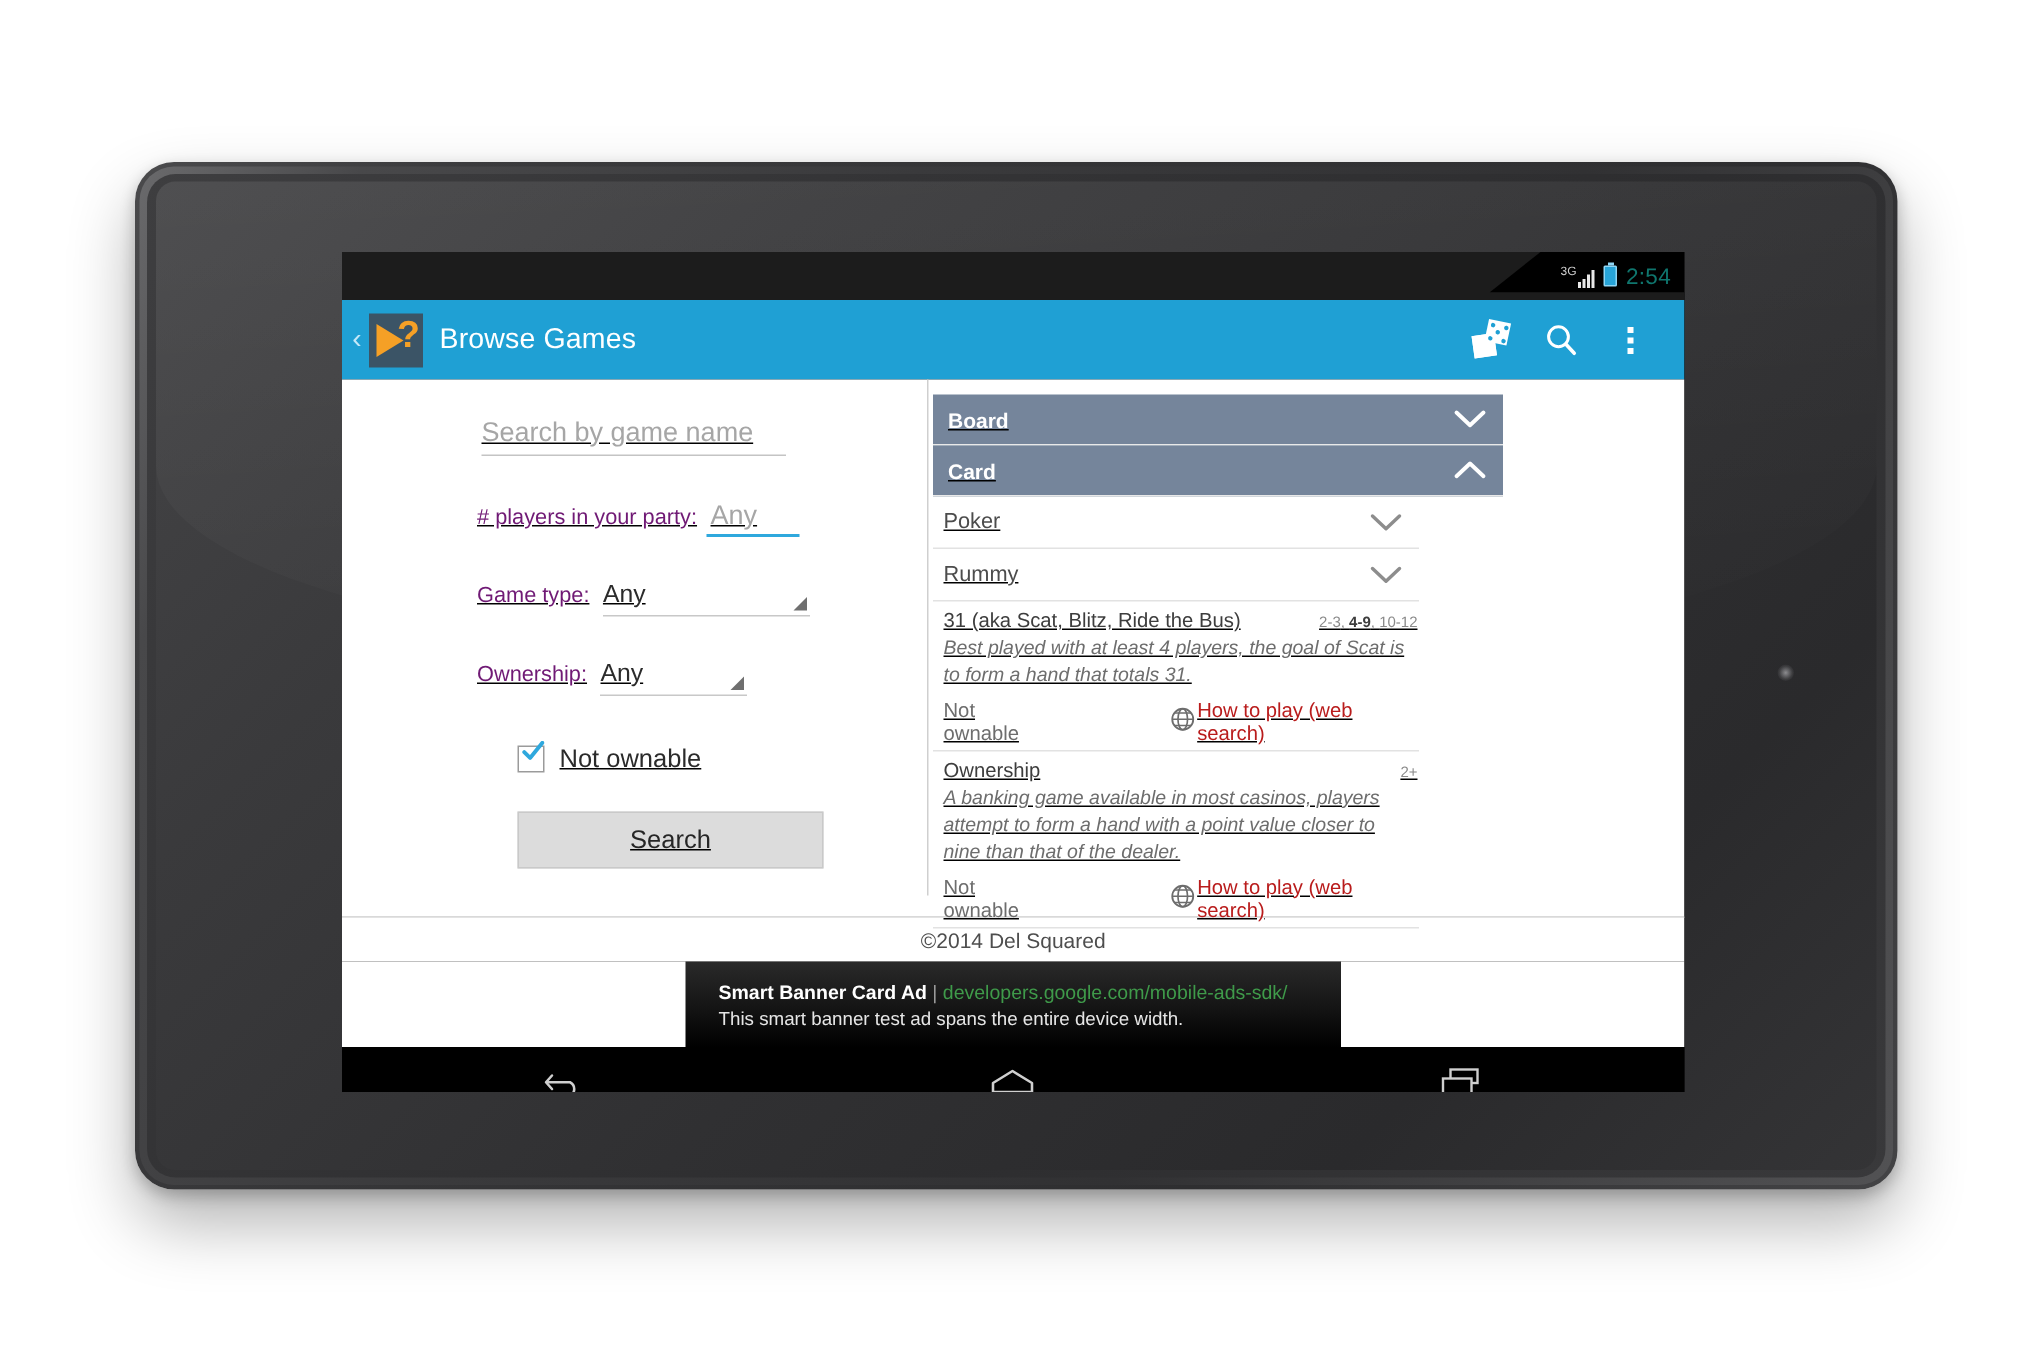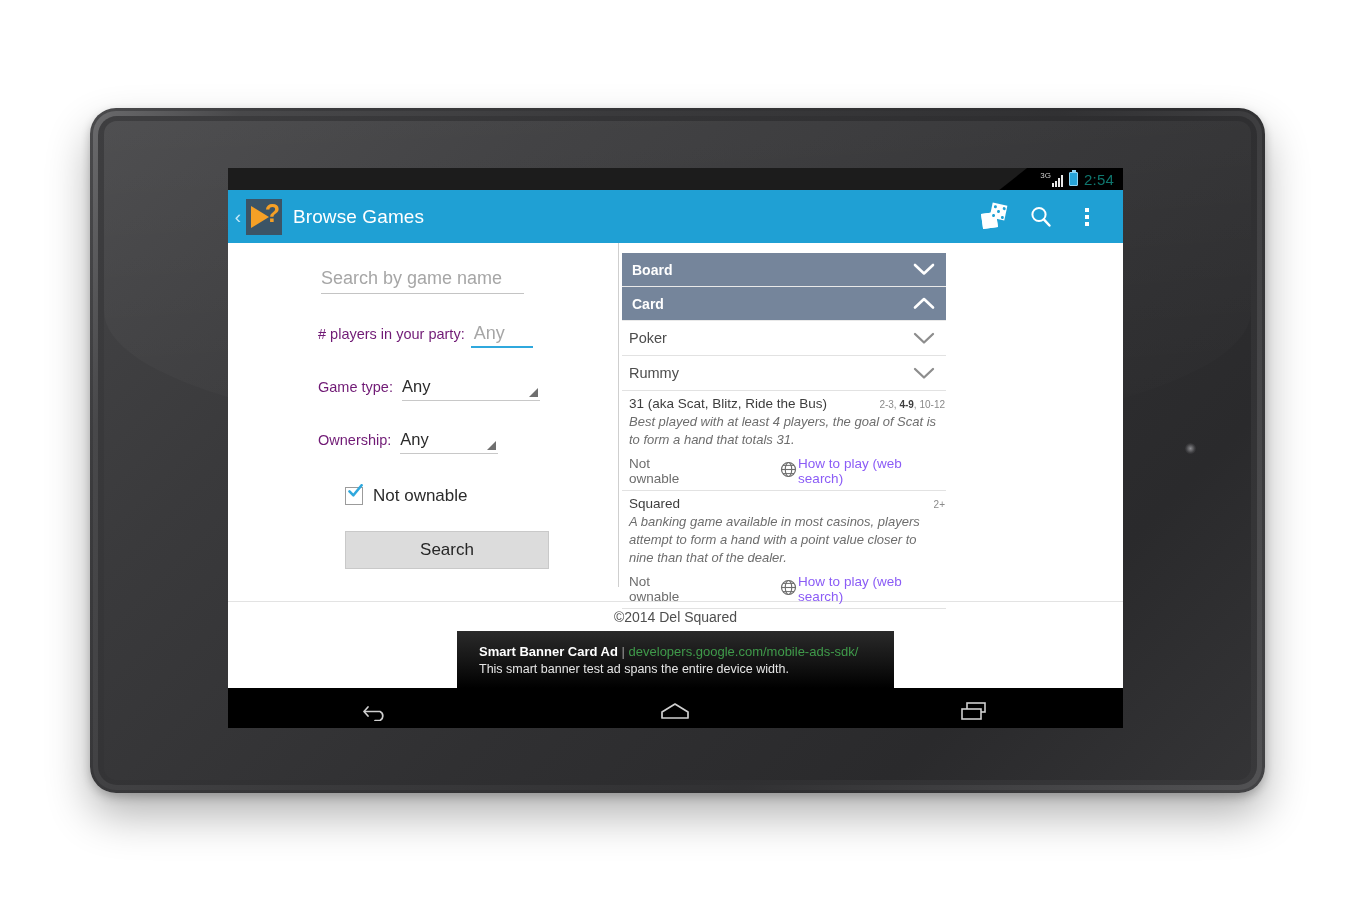--- a/index.html
+++ b/index.html
@@ -64,21 +64,21 @@
     position: absolute;
     left: 228px; top: 168px;
     width: 895px; height: 560px;
     background: #000000;
     overflow: hidden;
   }
 
   
   .statusbar {
     position: relative;
-    height: 22px; width: 100%;
+    height: 32px; width: 100%;
     background: #1c1c1c;
     display: flex; align-items: center; justify-content: flex-end;
     padding-right: 8px;
   }
   .statusbar .corner-cut {
     position: absolute; right: 0; top: 0; height: 100%; width: 130px;
     background: #000000;
     clip-path: polygon(34px 0, 130px 0, 130px 27px, 0 27px);
     display: flex; align-items: center; justify-content: flex-end;
     padding-right: 9px; gap: 6px;
@@ -150,20 +150,21 @@
   .dice-icon .d2 b:nth-child(5){ right: 1.5px; bottom: 1.5px; }
   .overflow-icon { display: flex; flex-direction: column; gap: 3px; }
   .overflow-icon i { width: 4px; height: 4px; background: #ffffff; display: block; }
 
   
   .content {
     height: 358px; width: 100%;
     background: #ffffff;
     display: flex;
     position: relative;
+    text-decoration: underline;
   }
   .pane-left {
     width: 390px; flex: none;
     padding: 25px 0 0 0;
     position: relative;
   }
   .vdivider {
     position: absolute; left: 390px; top: 0; width: 1px; height: 344px;
     background: #cfcfcf;
   }
@@ -216,21 +217,21 @@
     margin: 25px 0 0 117px;
     width: 204px; height: 38px;
     background: #dcdcdc;
     border: 1px solid #c9c9c9;
     display: flex; align-items: center; justify-content: center;
     font-size: 17px; color: #262626;
   }
 
   
   .cat-header {
-    margin-left: 4px; width: 324px; height: 34px;
+    margin-left: 4px; width: 380px; height: 34px;
     background: #75859b;
     border-bottom: 1px solid #e9e9e9;
     display: flex; align-items: center;
     padding: 0 11px 0 10px;
     color: #ffffff; font-size: 14px; font-weight: bold;
   }
   .cat-header .chev { margin-left: auto; }
   .sub-row {
     margin-left: 4px; width: 324px; height: 35px;
     border-bottom: 1px solid #e2e2e2;
@@ -249,21 +250,21 @@
   .game-top { display: flex; align-items: baseline; }
   .game-title { font-size: 13.5px; color: #3d3d3d; }
   .game-players { margin-left: auto; font-size: 10px; color: #8a8a8a; padding-right: 1px; }
   .game-players b { color: #3d3d3d; font-weight: bold; }
   .game-desc {
     font-style: italic; font-size: 13px; color: #6d6d6d; line-height: 1.38;
     margin-top: 2px; padding-right: 7px;
   }
   .game-foot { display: flex; align-items: center; margin-top: 7px; }
   .game-own { font-size: 13.5px; color: #6d6d6d; }
-  .game-web { margin-left: 78px; display: flex; align-items: center; font-size: 13.5px; color: #8b5cf6; }
+  .game-web { margin-left: 78px; display: flex; align-items: center; font-size: 13.5px; color: #b91c1c; }
   .globe { margin-right: 1px; }
 
   
   .footer {
     height: 30px; width: 100%; background: #ffffff;
     border-top: 1px solid #e3e3e3;
     display: flex; align-items: center; justify-content: center;
     font-size: 14px; color: #4e4e4e;
   }
   .adwrap { height: 57px; width: 100%; background: #ffffff; display: flex; justify-content: center; }
@@ -457,21 +458,21 @@
                   <line x1="3" y1="12.6" x2="14" y2="12.6" stroke="#6d6d6d" stroke-width="1"></line>
                 </svg>
               </span>
               <span>How to play (web search)</span>
             </span>
           </div>
         </div>
 
         <div class="game">
           <div class="game-top">
-            <span class="game-title">Squared</span>
+            <span class="game-title">Ownership</span>
             <span class="game-players"><span>2+</span></span>
           </div>
           <div class="game-desc">A banking game available in most casinos, players attempt to form a hand with a point value closer to nine than that of the dealer.</div>
           <div class="game-foot">
             <span class="game-own">Not ownable</span>
             <span class="game-web">
               <span class="globe">
                 <svg width="17" height="17" viewBox="0 0 17 17">
                   <circle cx="8.5" cy="8.5" r="7" fill="none" stroke="#6d6d6d" stroke-width="1.2"></circle>
                   <ellipse cx="8.5" cy="8.5" rx="3.2" ry="7" fill="none" stroke="#6d6d6d" stroke-width="1.1"></ellipse>

